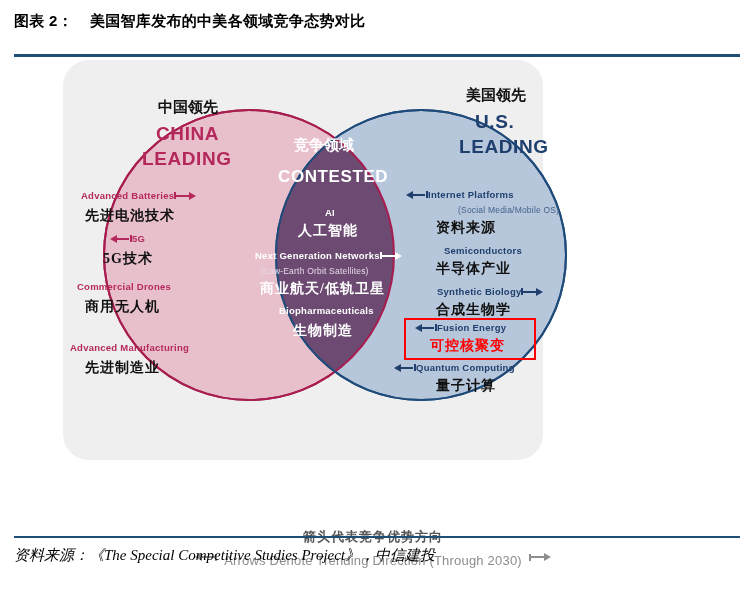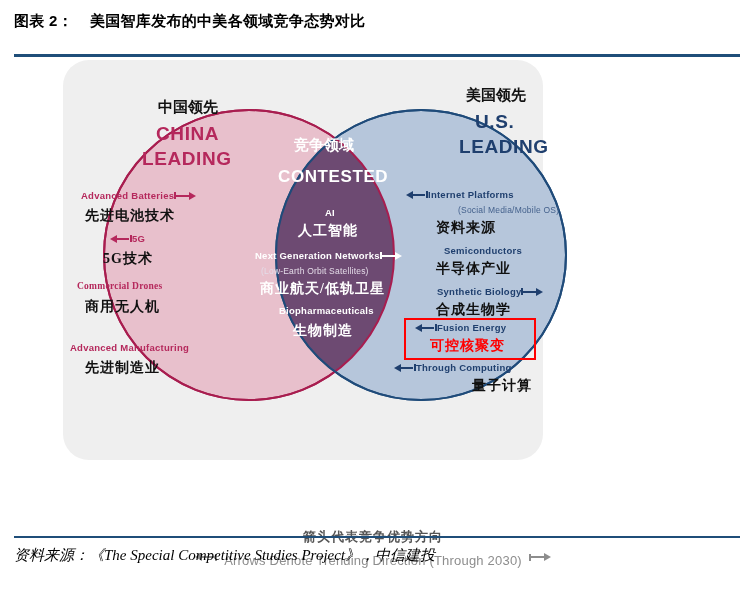--- a/index.html
+++ b/index.html
@@ -162,21 +162,21 @@
       <div class="lbl row" style="left:47px;top:174px;color:#b5285c;">
         <span class="arrow left">
             <u></u>
             <i></i>
             <b></b>
           </span>
         <span class="en-item">5G</span>
       </div>
       <div class="lbl cn-item" style="left:40px;top:192px;">5G技术</div>
 
-      <div class="lbl en-item" style="left:14px;top:222px;color:#b5285c;font-family:Liberation Serif, serif;">Commercial Drones</div>
+      <div class="lbl en-item" style="left:14px;top:222px;color:#b5285c;">Commercial Drones</div>
       <div class="lbl cn-item" style="left:22px;top:240px;">商用无人机</div>
 
       <div class="lbl en-item" style="left:7px;top:283px;color:#b5285c;">Advanced Manufacturing</div>
       <div class="lbl cn-item" style="left:22px;top:301px;text-align:right;">先进制造业</div>
     </div>
 
     <div class="side-contested">
       <div class="lbl cn-head contested" style="left:231px;top:78px;">竞争领域</div>
       <div class="lbl en-head contested" style="left:215px;top:108px;font-size:17px;">CONTESTED</div>
 
@@ -236,23 +236,23 @@
         <span class="en-item">Fusion Energy</span>
       </div>
       <div class="lbl cn-item hl-cn" style="left:367px;top:279px;">可控核聚变</div>
 
       <div class="lbl row" style="left:331px;top:303px;color:#1f3f6e;">
         <span class="arrow left">
             <u></u>
             <i></i>
             <b></b>
           </span>
-        <span class="en-item">Through Computing</span>
-      </div>
-      <div class="lbl cn-item" style="left:373px;top:319px;margin-left:36px;">量子计算</div>
+        <span class="en-item">Quantum Computing</span>
+      </div>
+      <div class="lbl cn-item" style="left:373px;top:319px;">量子计算</div>
     </div>
 
     <div class="highlight-box" style="left:341px;top:258px;width:132px;height:42px;"></div>
 
     <div class="cap-cn">箭头代表竞争优势方向</div>
     <div class="cap-en">
       <span class="arrow left" style="color:#8d8d8d;">
           <u></u>
           <i></i>
           <b></b>

